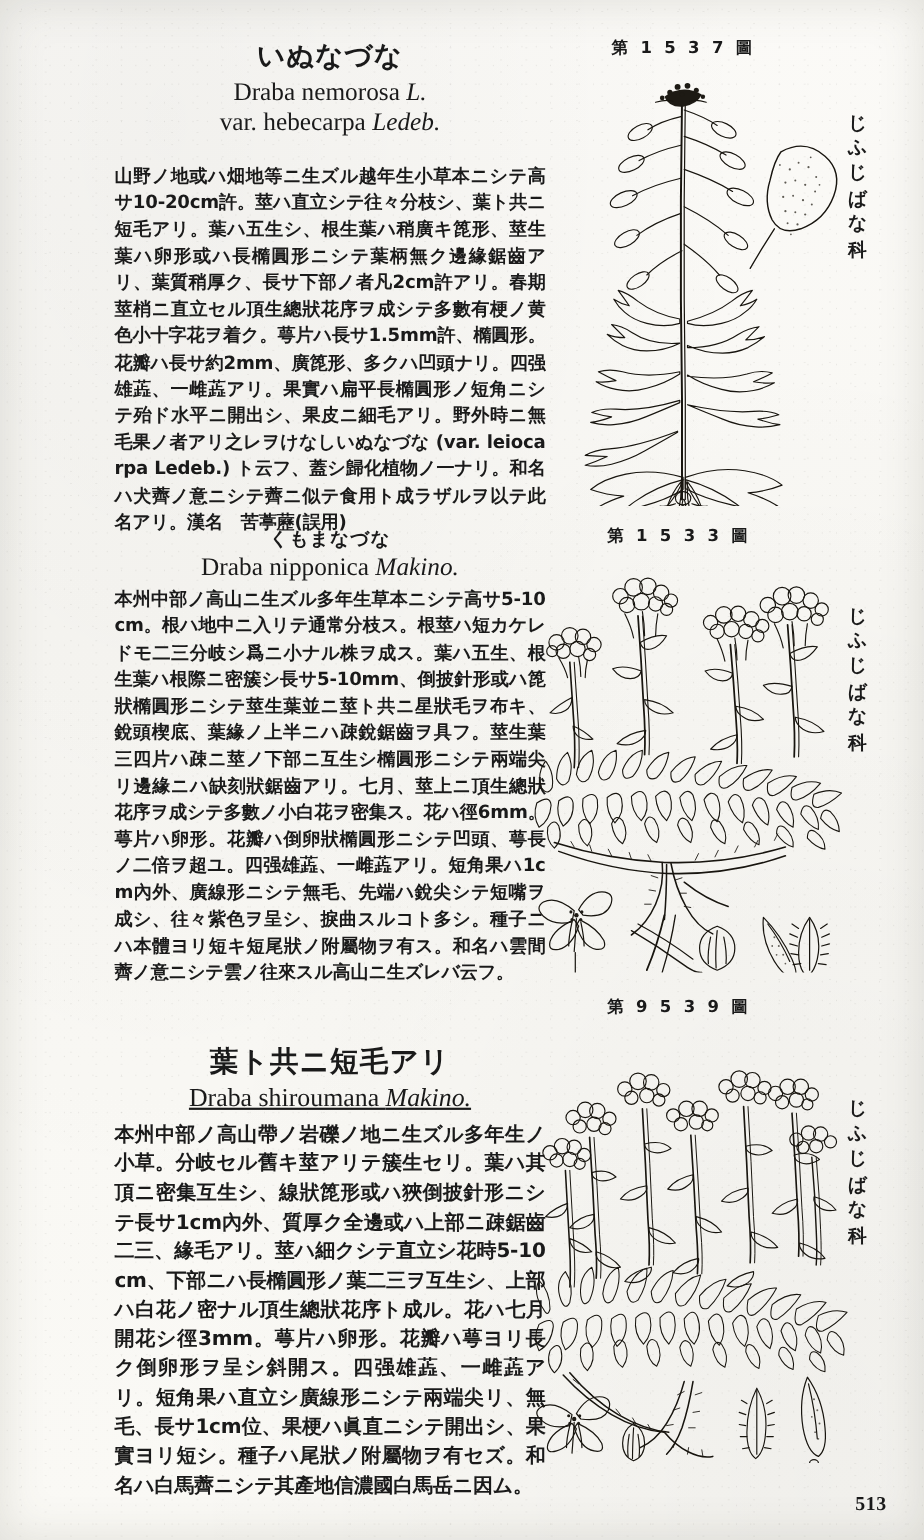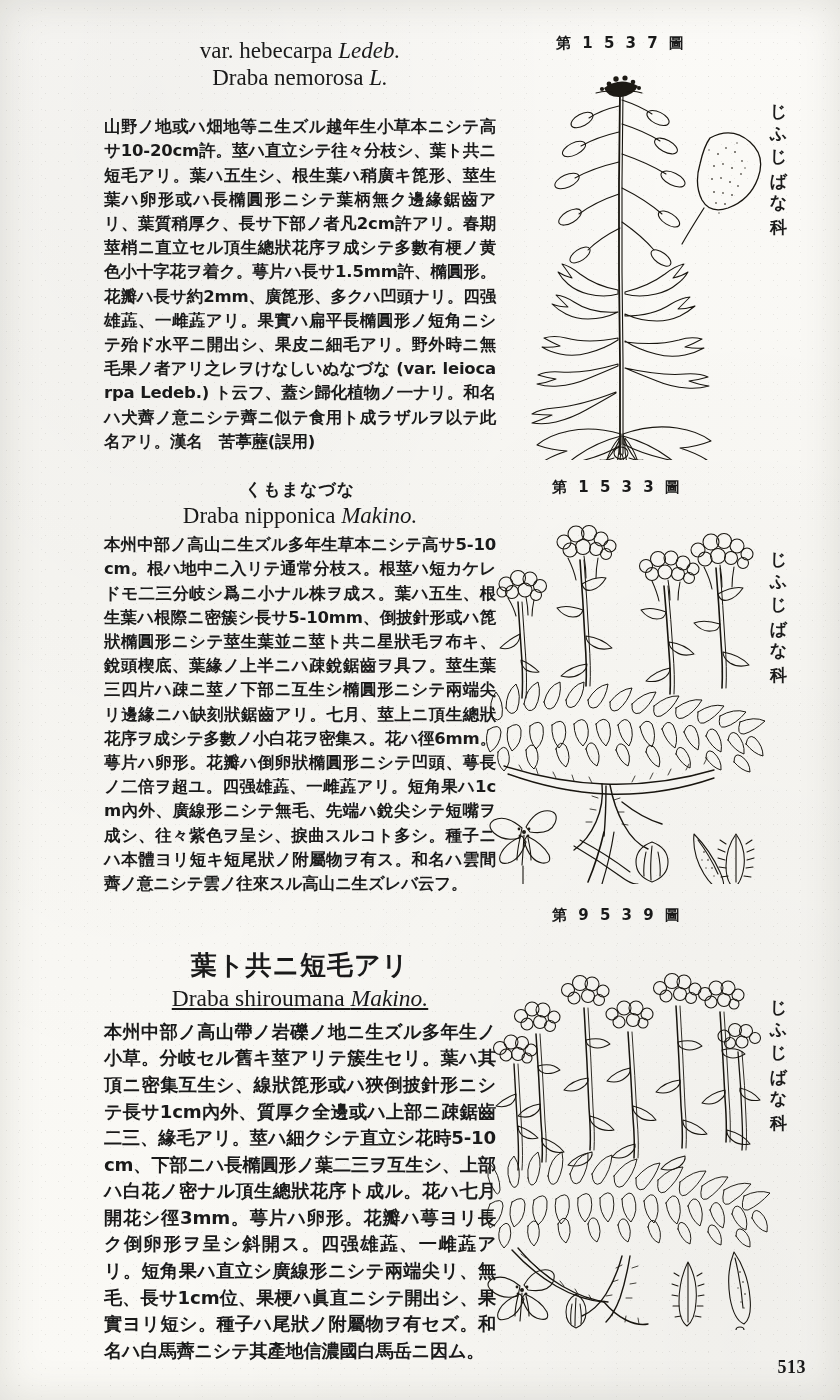--- a/index.html
+++ b/index.html
@@ -110,23 +110,24 @@
     pointer-events: none;
     box-shadow: inset 0 0 42px rgba(90,85,70,.16);
   }
 </style>
 </head>
 <body>
 
 <div id="page">
 
   <div class="text-col" style="top:34px;">
+    <div class="entry-jp-name" style="font-size:25px;">いぬなづな</div>
     <div class="entry-sci" style="font-size:23px; margin-top:3px;">
+      <div><span>Draba nemorosa </span><span class="it">L.</span></div>
       <div><span>var. hebecarpa </span><span class="it">Ledeb.</span></div>
-      <div><span>Draba nemorosa </span><span class="it">L.</span></div>
     </div>
     <div class="body-jp" style="margin-top:24px;">山野ノ地或ハ畑地等ニ生ズル越年生小草本ニシテ高サ10-20cm許。莖ハ直立シテ往々分枝シ、葉ト共ニ短毛アリ。葉ハ五生シ、根生葉ハ稍廣キ箆形、莖生葉ハ卵形或ハ長橢圓形ニシテ葉柄無ク邊緣鋸齒アリ、葉質稍厚ク、長サ下部ノ者凡2cm許アリ。春期莖梢ニ直立セル頂生總狀花序ヲ成シテ多數有梗ノ黄色小十字花ヲ着ク。萼片ハ長サ1.5mm許、橢圓形。花瓣ハ長サ約2mm、廣箆形、多クハ凹頭ナリ。四强雄蕋、一雌蕋アリ。果實ハ扁平長橢圓形ノ短角ニシテ殆ド水平ニ開出シ、果皮ニ細毛アリ。野外時ニ無毛果ノ者アリ之レヲけなしいぬなづな (var. leiocarpa Ledeb.) ト云フ、蓋シ歸化植物ノ一ナリ。和名ハ犬薺ノ意ニシテ薺ニ似テ食用ト成ラザルヲ以テ此名アリ。漢名　苦葶藶(誤用)</div>
   </div>
 
   <div class="fig-caption" style="left:556px; top:34px;">第 1 5 3 7 圖</div>
 
   <div class="fig-box" style="left:492px; top:62px;">
     <svg width="282" height="398" viewBox="0 0 282 398" aria-hidden="true">
       <g fill="none" stroke="#18150f" stroke-width="1.05" stroke-linecap="round" stroke-linejoin="round">
 

